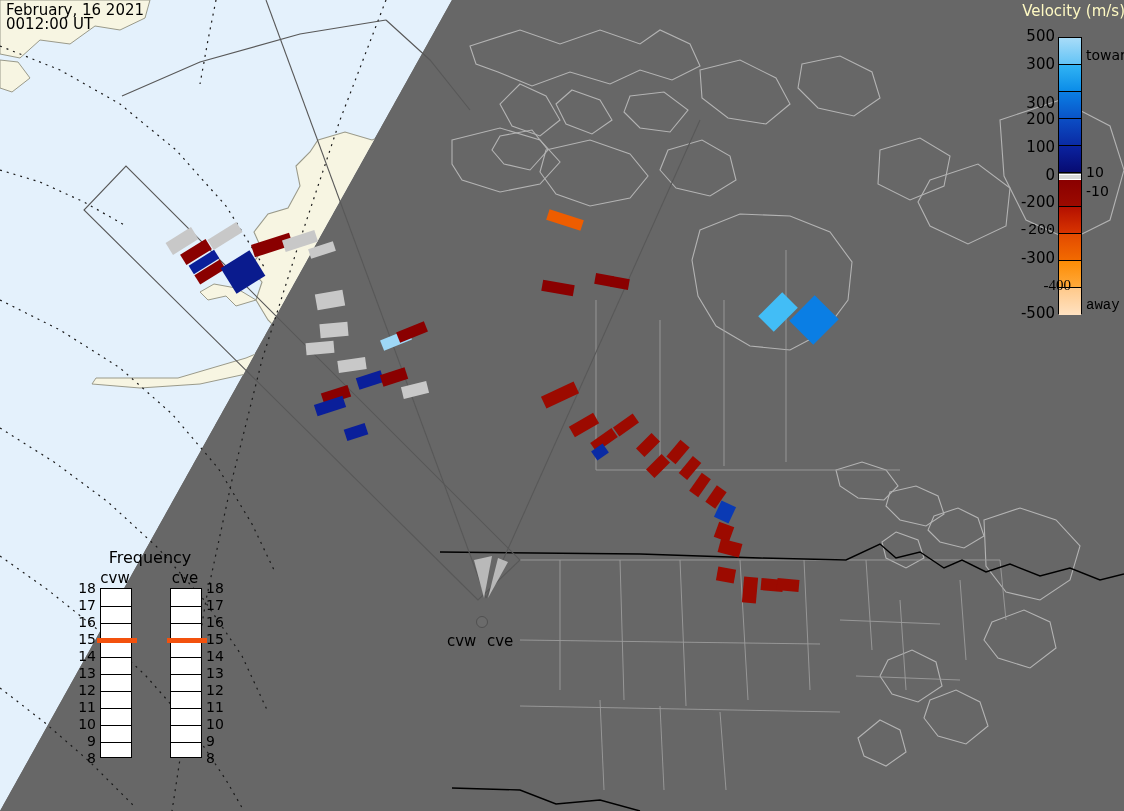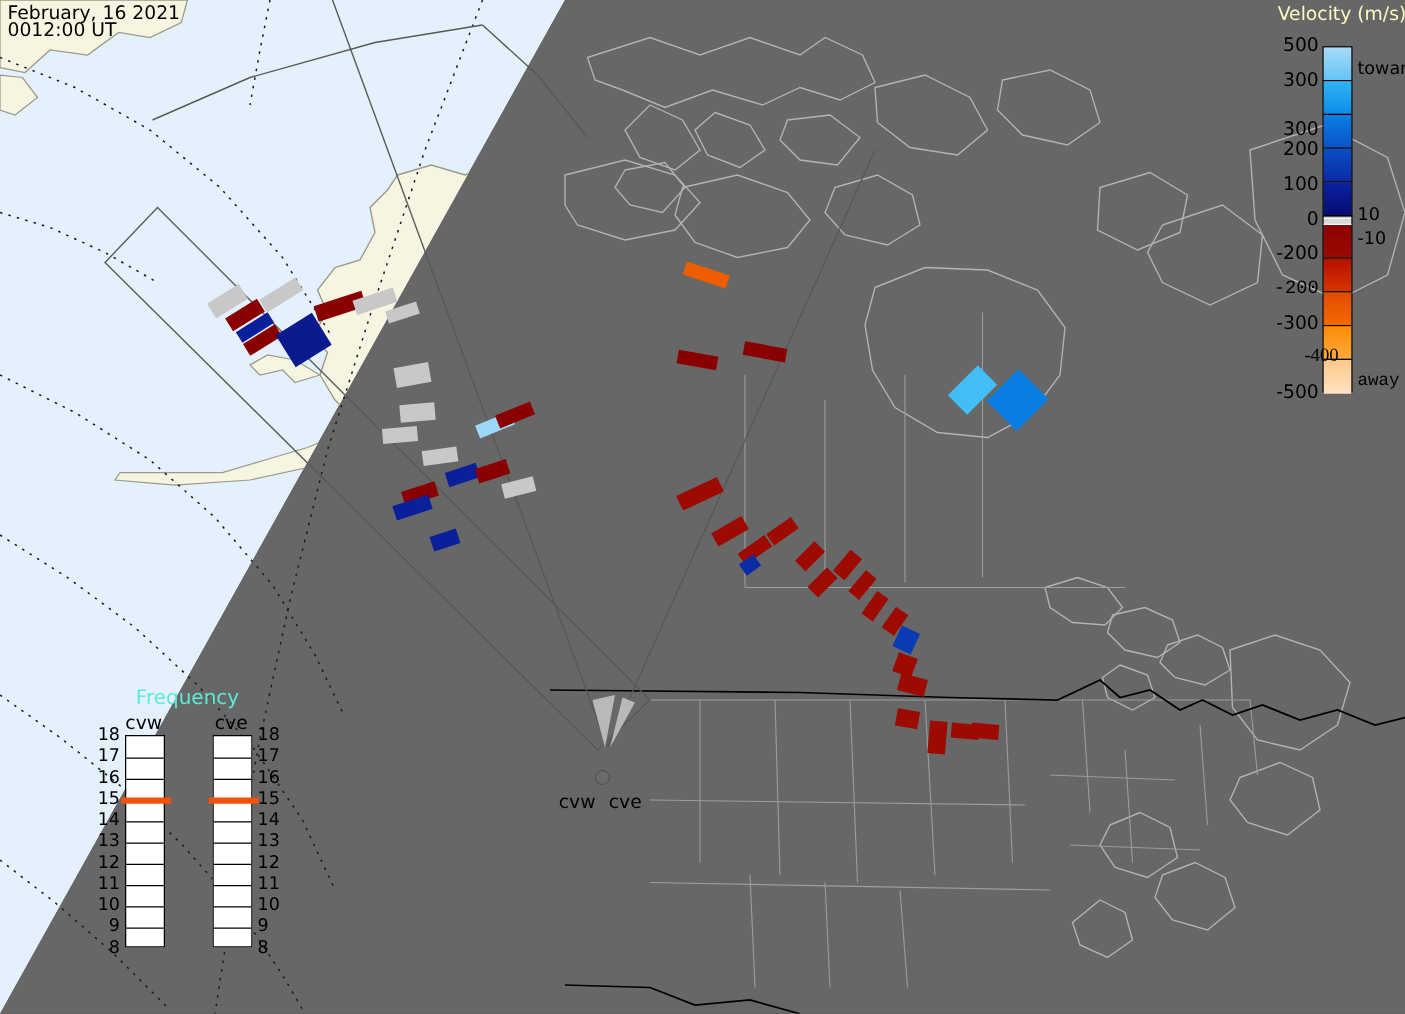--- a/index.html
+++ b/index.html
@@ -15,21 +15,21 @@
   #cbar-title{position:absolute;left:10px;top:2px;width:150px;text-align:right;color:#fef9c3;font-size:15px;white-space:nowrap;}
   #cbar-box{position:absolute;left:93px;top:37px;width:24px;height:277px;border:1px solid #000;box-sizing:border-box;}
   .cb-seg{position:absolute;left:0;width:100%;box-sizing:border-box;border-bottom:1px solid #000;}
   .cb-seg:last-child{border-bottom:none;}
   .cb-zero{position:absolute;left:0;width:100%;height:6px;background:#d8d8d8;border-top:1px solid #fff;border-bottom:1px solid #fff;box-sizing:border-box;}
   .cb-tick{position:absolute;right:0;width:55px;text-align:right;color:#000;font-size:15px;line-height:15px;}
   .cb-side{position:absolute;left:121px;color:#000;font-size:14px;line-height:14px;white-space:nowrap;}
 
   
   #freq-wrap{position:absolute;left:80px;top:545px;width:170px;height:250px;}
-  #freq-title{position:absolute;left:0;top:3px;width:140px;text-align:center;color:#5eead4;font-size:16px;}
+  #freq-title{position:absolute;left:0;top:3px;width:140px;text-align:center;color:#000000;font-size:16px;}
   .fq-col{position:absolute;top:0;width:70px;height:250px;}
   .fq-name{position:absolute;top:24px;width:100%;text-align:center;color:#000;font-size:15px;}
   .fq-box{position:absolute;top:43px;left:20px;width:32px;height:170px;background:#fff;border:1.3px solid #000;box-sizing:border-box;}
   .fq-div{position:absolute;left:0;width:100%;height:0;border-top:1.2px solid #000;}
   .fq-mark{position:absolute;left:-4px;width:40px;height:5px;background:#f3510d;}
   .fq-lab{position:absolute;font-size:14px;line-height:14px;color:#000;width:24px;}
   .fq-lab.l{text-align:right;left:-8px;}
   .fq-lab.r{text-align:left;left:56px;}
 
   .site-lab{position:absolute;color:#000;font-size:15px;line-height:15px;}

